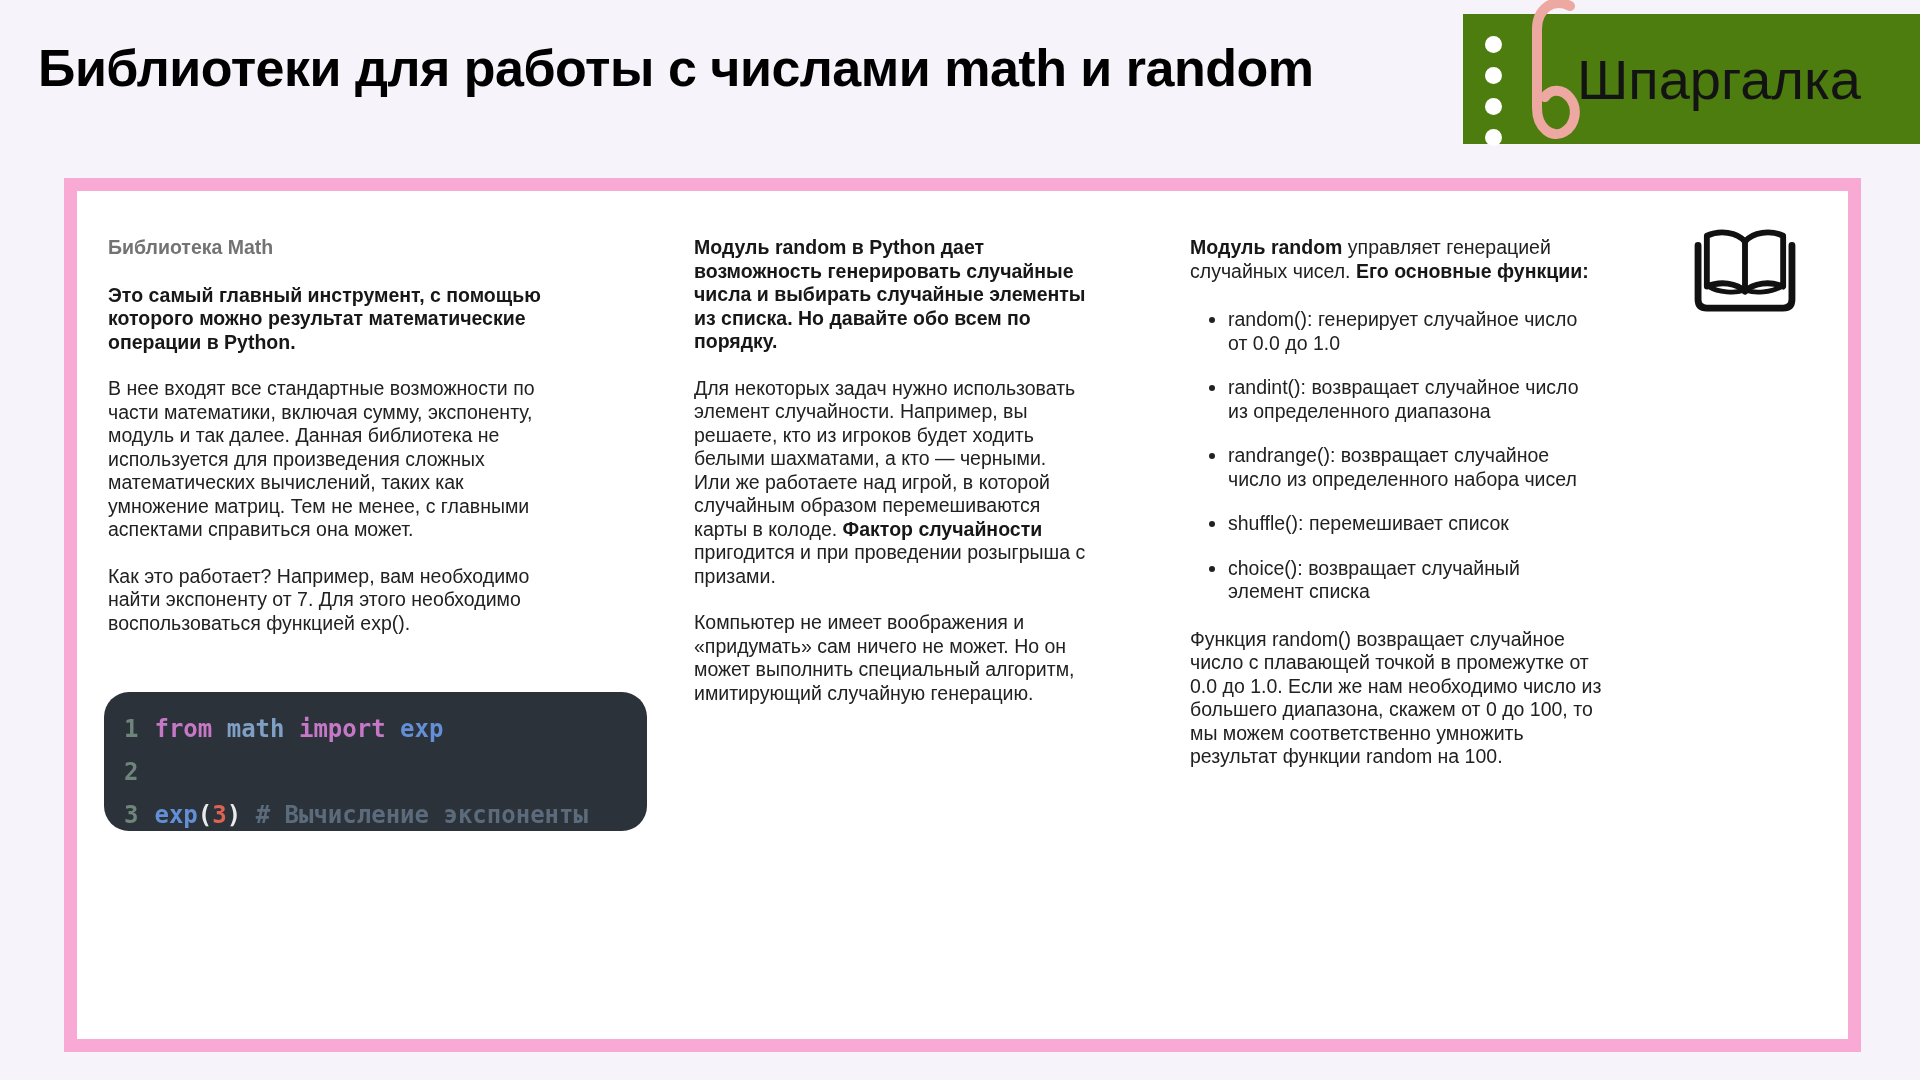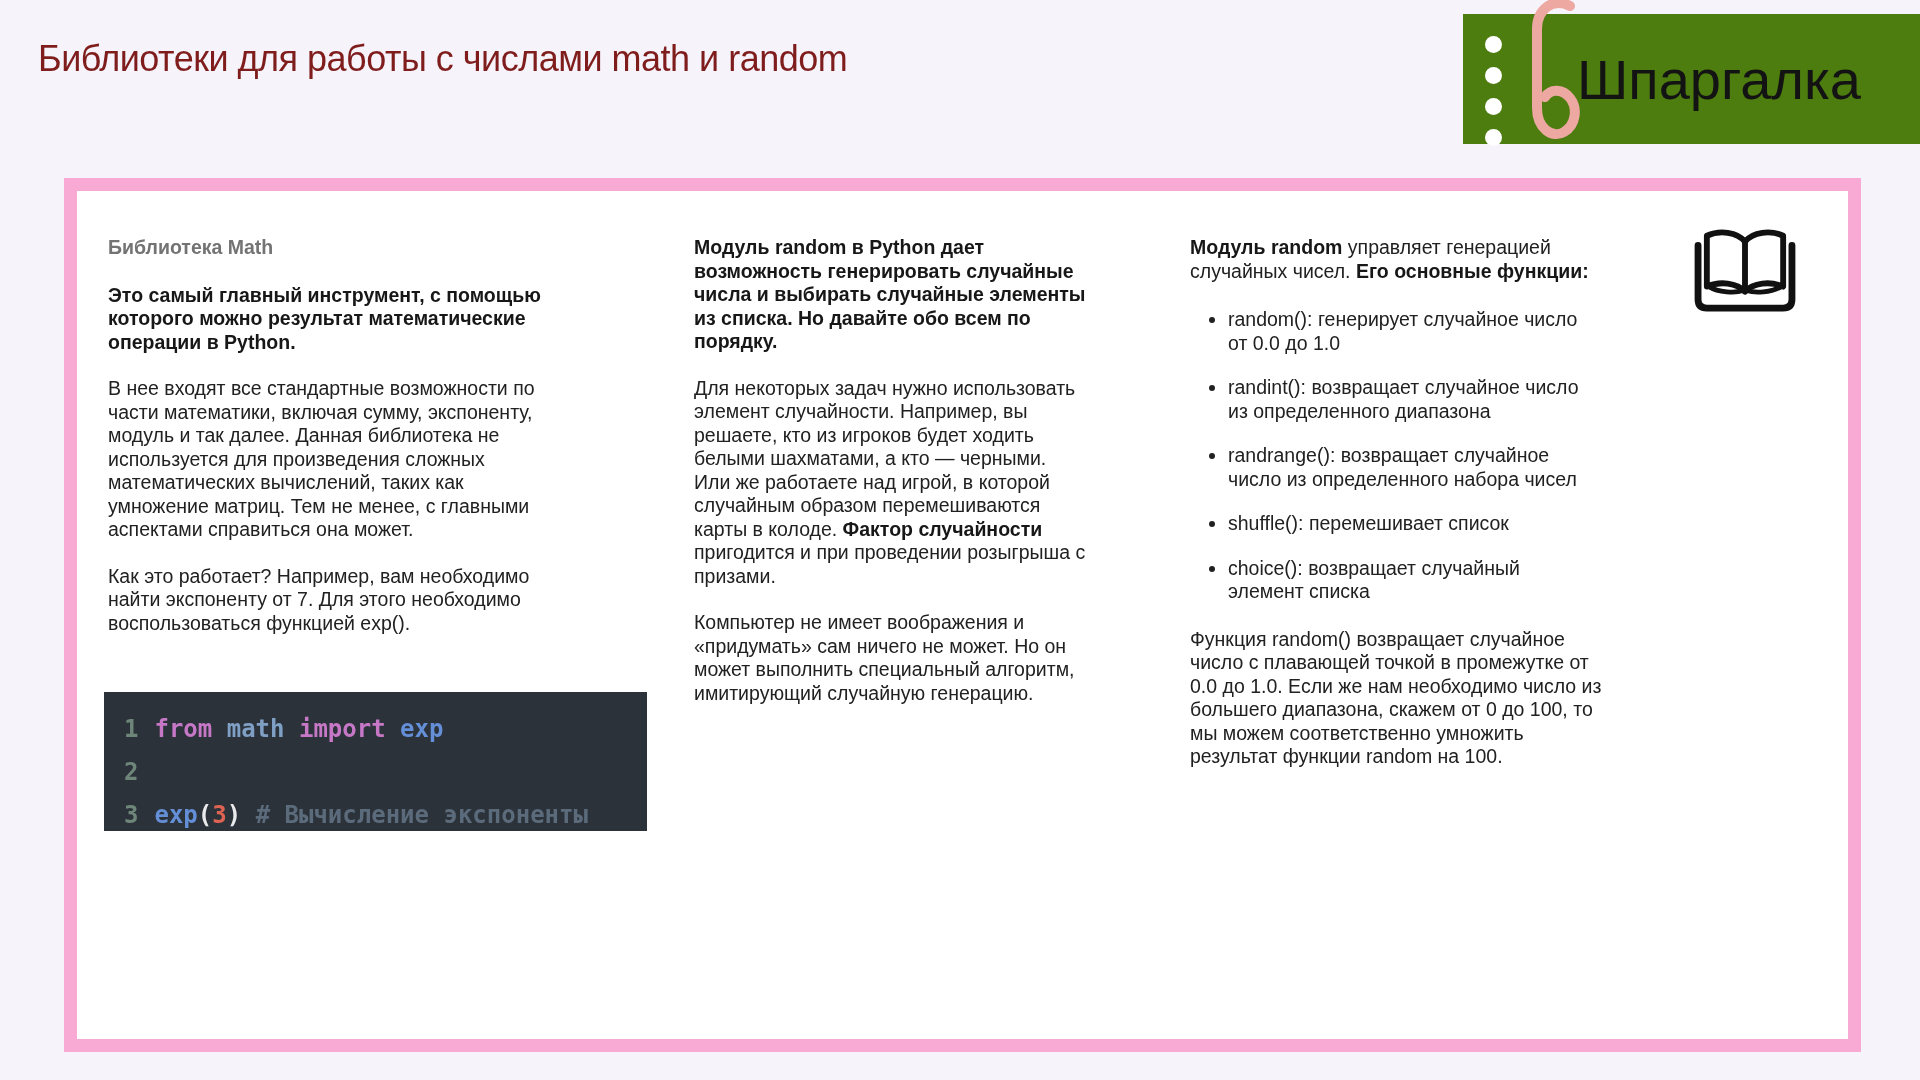--- a/index.html
+++ b/index.html
@@ -8,21 +8,21 @@
     position:relative;
     background:#f6f3fa;
     font-family:"Liberation Sans","DejaVu Sans",sans-serif;
     color:#212121;
     overflow:hidden;
   }
 
   
   .page-title {
     position:absolute; left:38px; top:38px;
-    font-size:36px; font-weight:400; color:#7f1d1d;
+    font-size:52px; font-weight:700; color:#000000;
     letter-spacing:-0.5px; white-space:nowrap;
   }
   .badge {
     position:absolute; left:1463px; top:14px; width:457px; height:130px;
     background:#4d7c0f;
     display:flex; align-items:center;
   }
   .badge-dots {
     position:absolute; left:22px; top:22px;
     display:flex; flex-direction:column; gap:14px;
@@ -56,21 +56,21 @@
   ul.fn-list li { margin-bottom:21px; }
   ul.fn-list li:last-child { margin-bottom:0; }
 
   
   .code-block {
     position:absolute; left:104px; top:692px; width:543px; height:139px;
     background:#2b323a;
     padding:16px 10px 0 20px;
     font-family:"DejaVu Sans Mono","Liberation Mono",monospace;
     font-weight:700; font-size:24px; line-height:43px;
-    white-space:nowrap; overflow:hidden;
+    white-space:nowrap; overflow:hidden;border-radius:25px;
   }
   .code-line { display:block; }
   .ln       { color:#6e8679; margin-right:16px; }
   .tok-kw   { color:#c678c6; }
   .tok-mod  { color:#7fa0c4; }
   .tok-fn   { color:#648fd6; }
   .tok-pn   { color:#e8eaec; }
   .tok-num  { color:#dd6352; }
   .tok-com  { color:#5b6b7b; }
 

